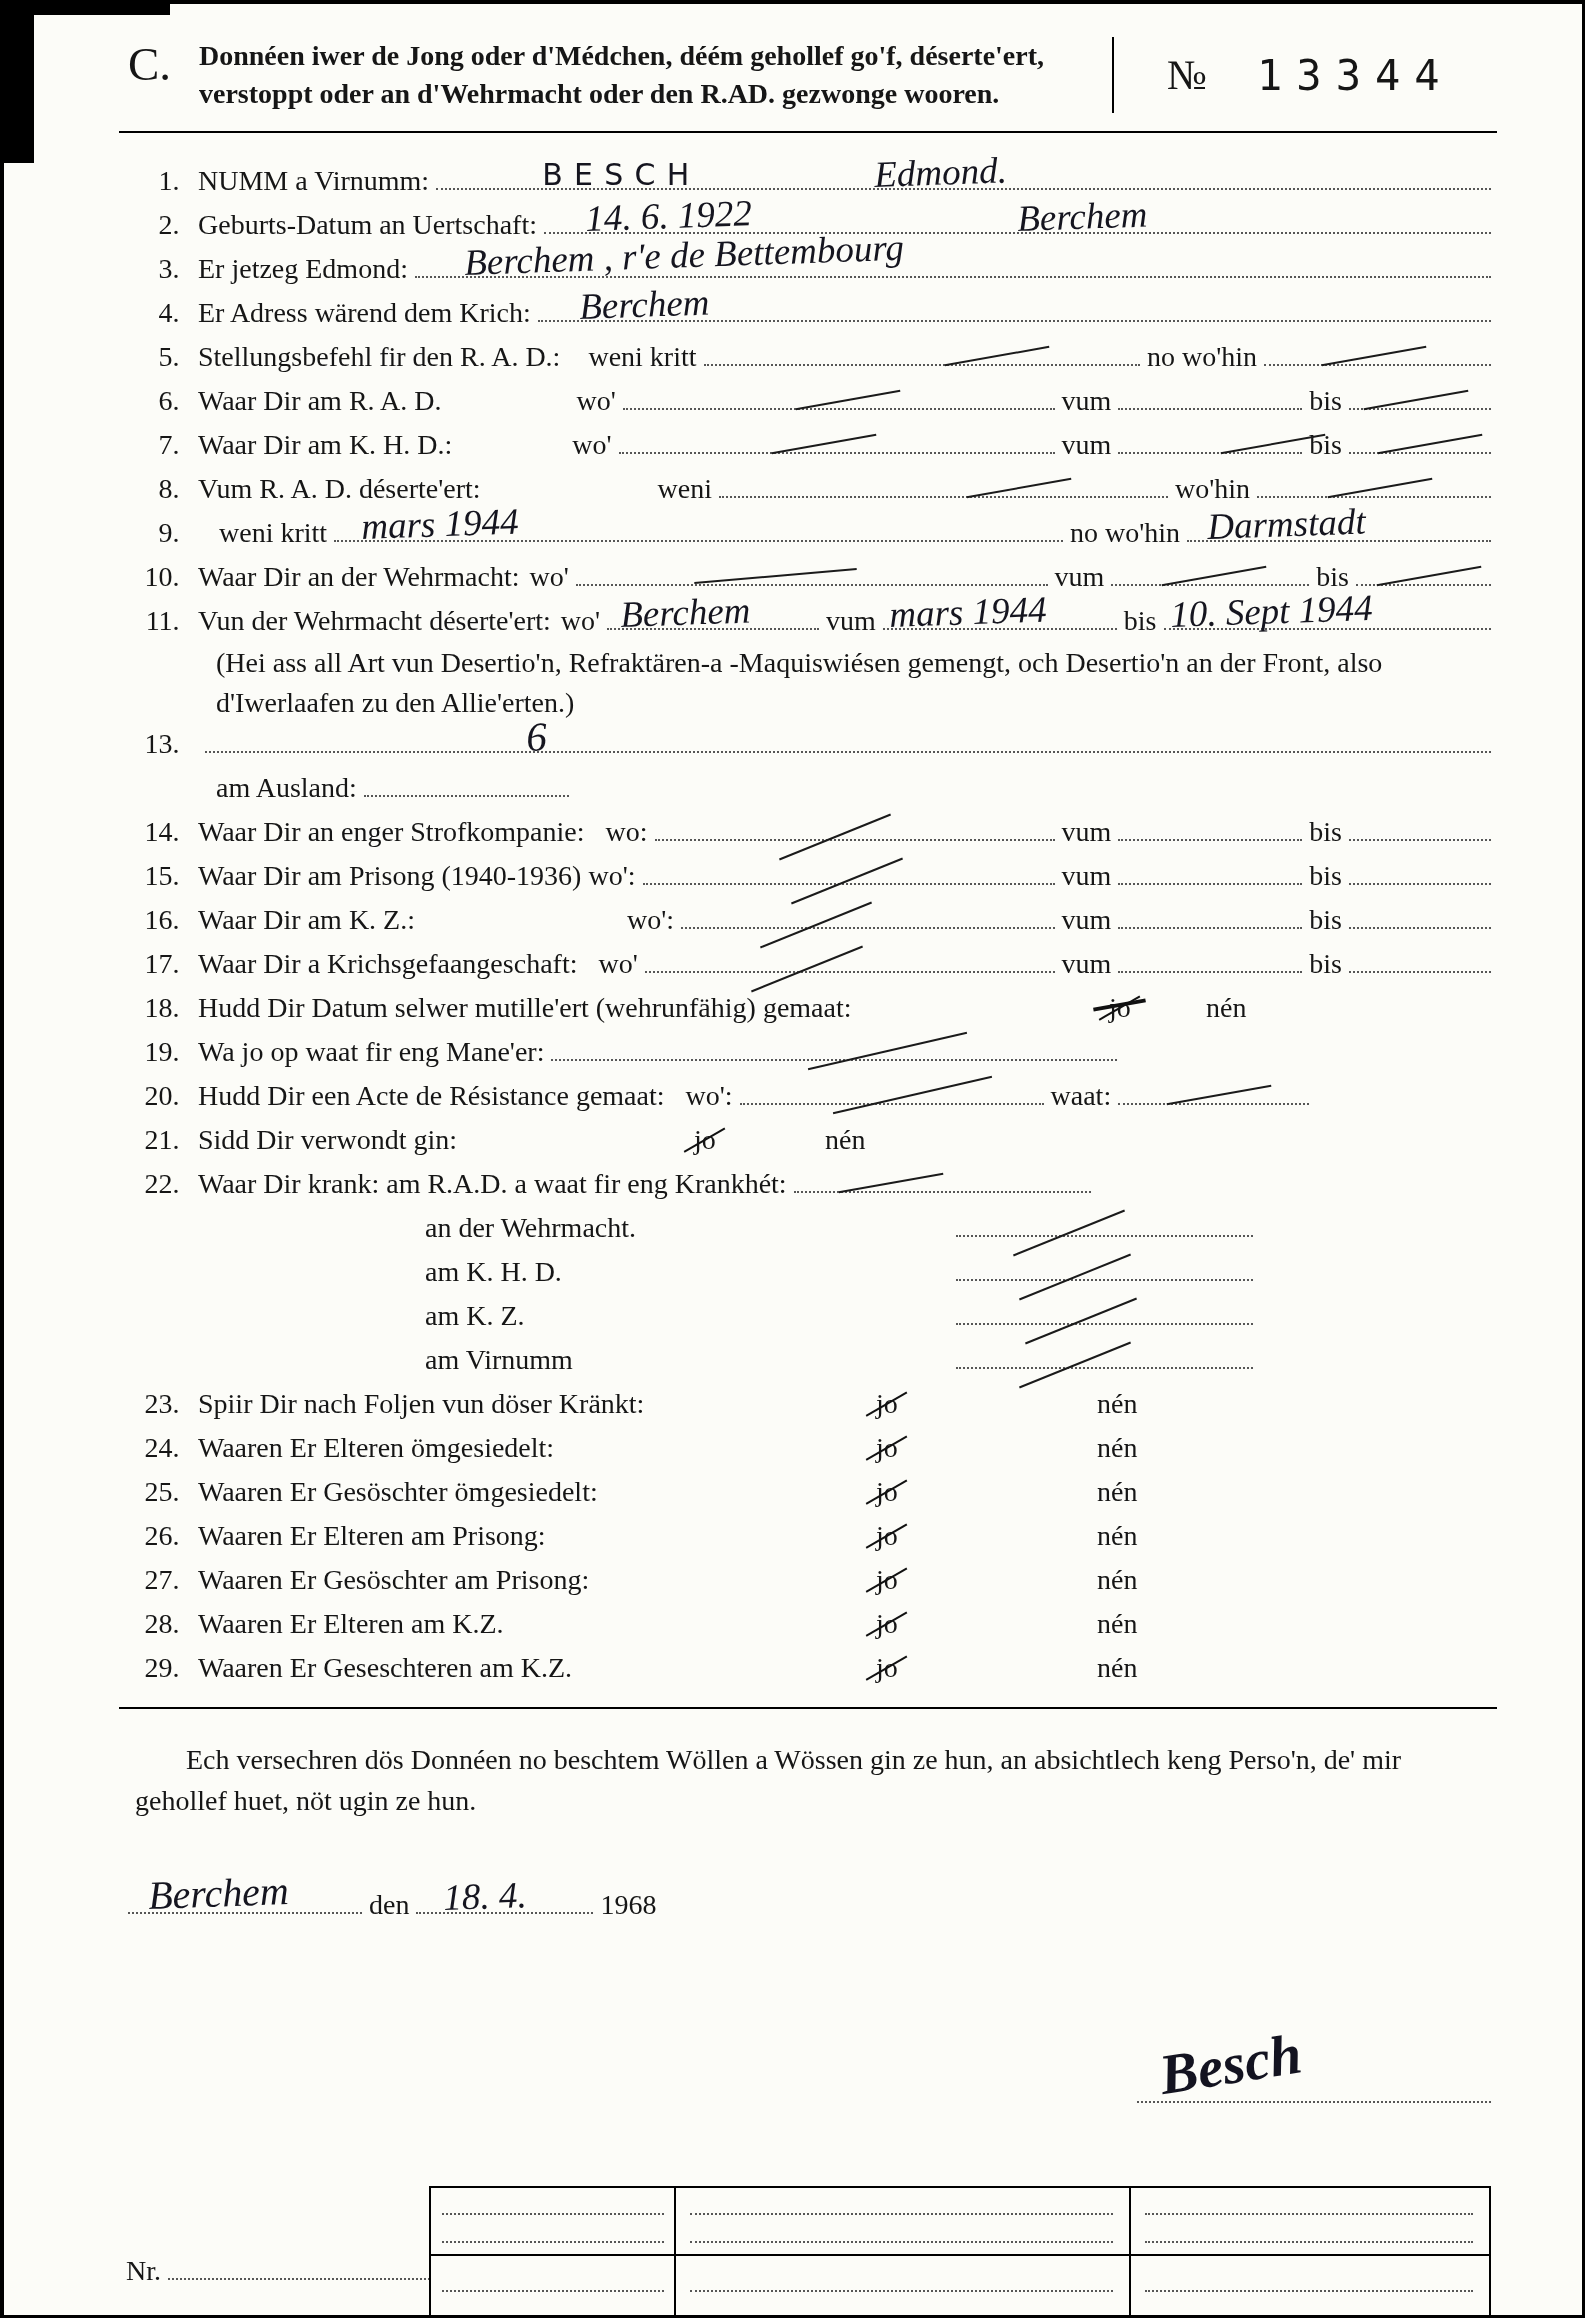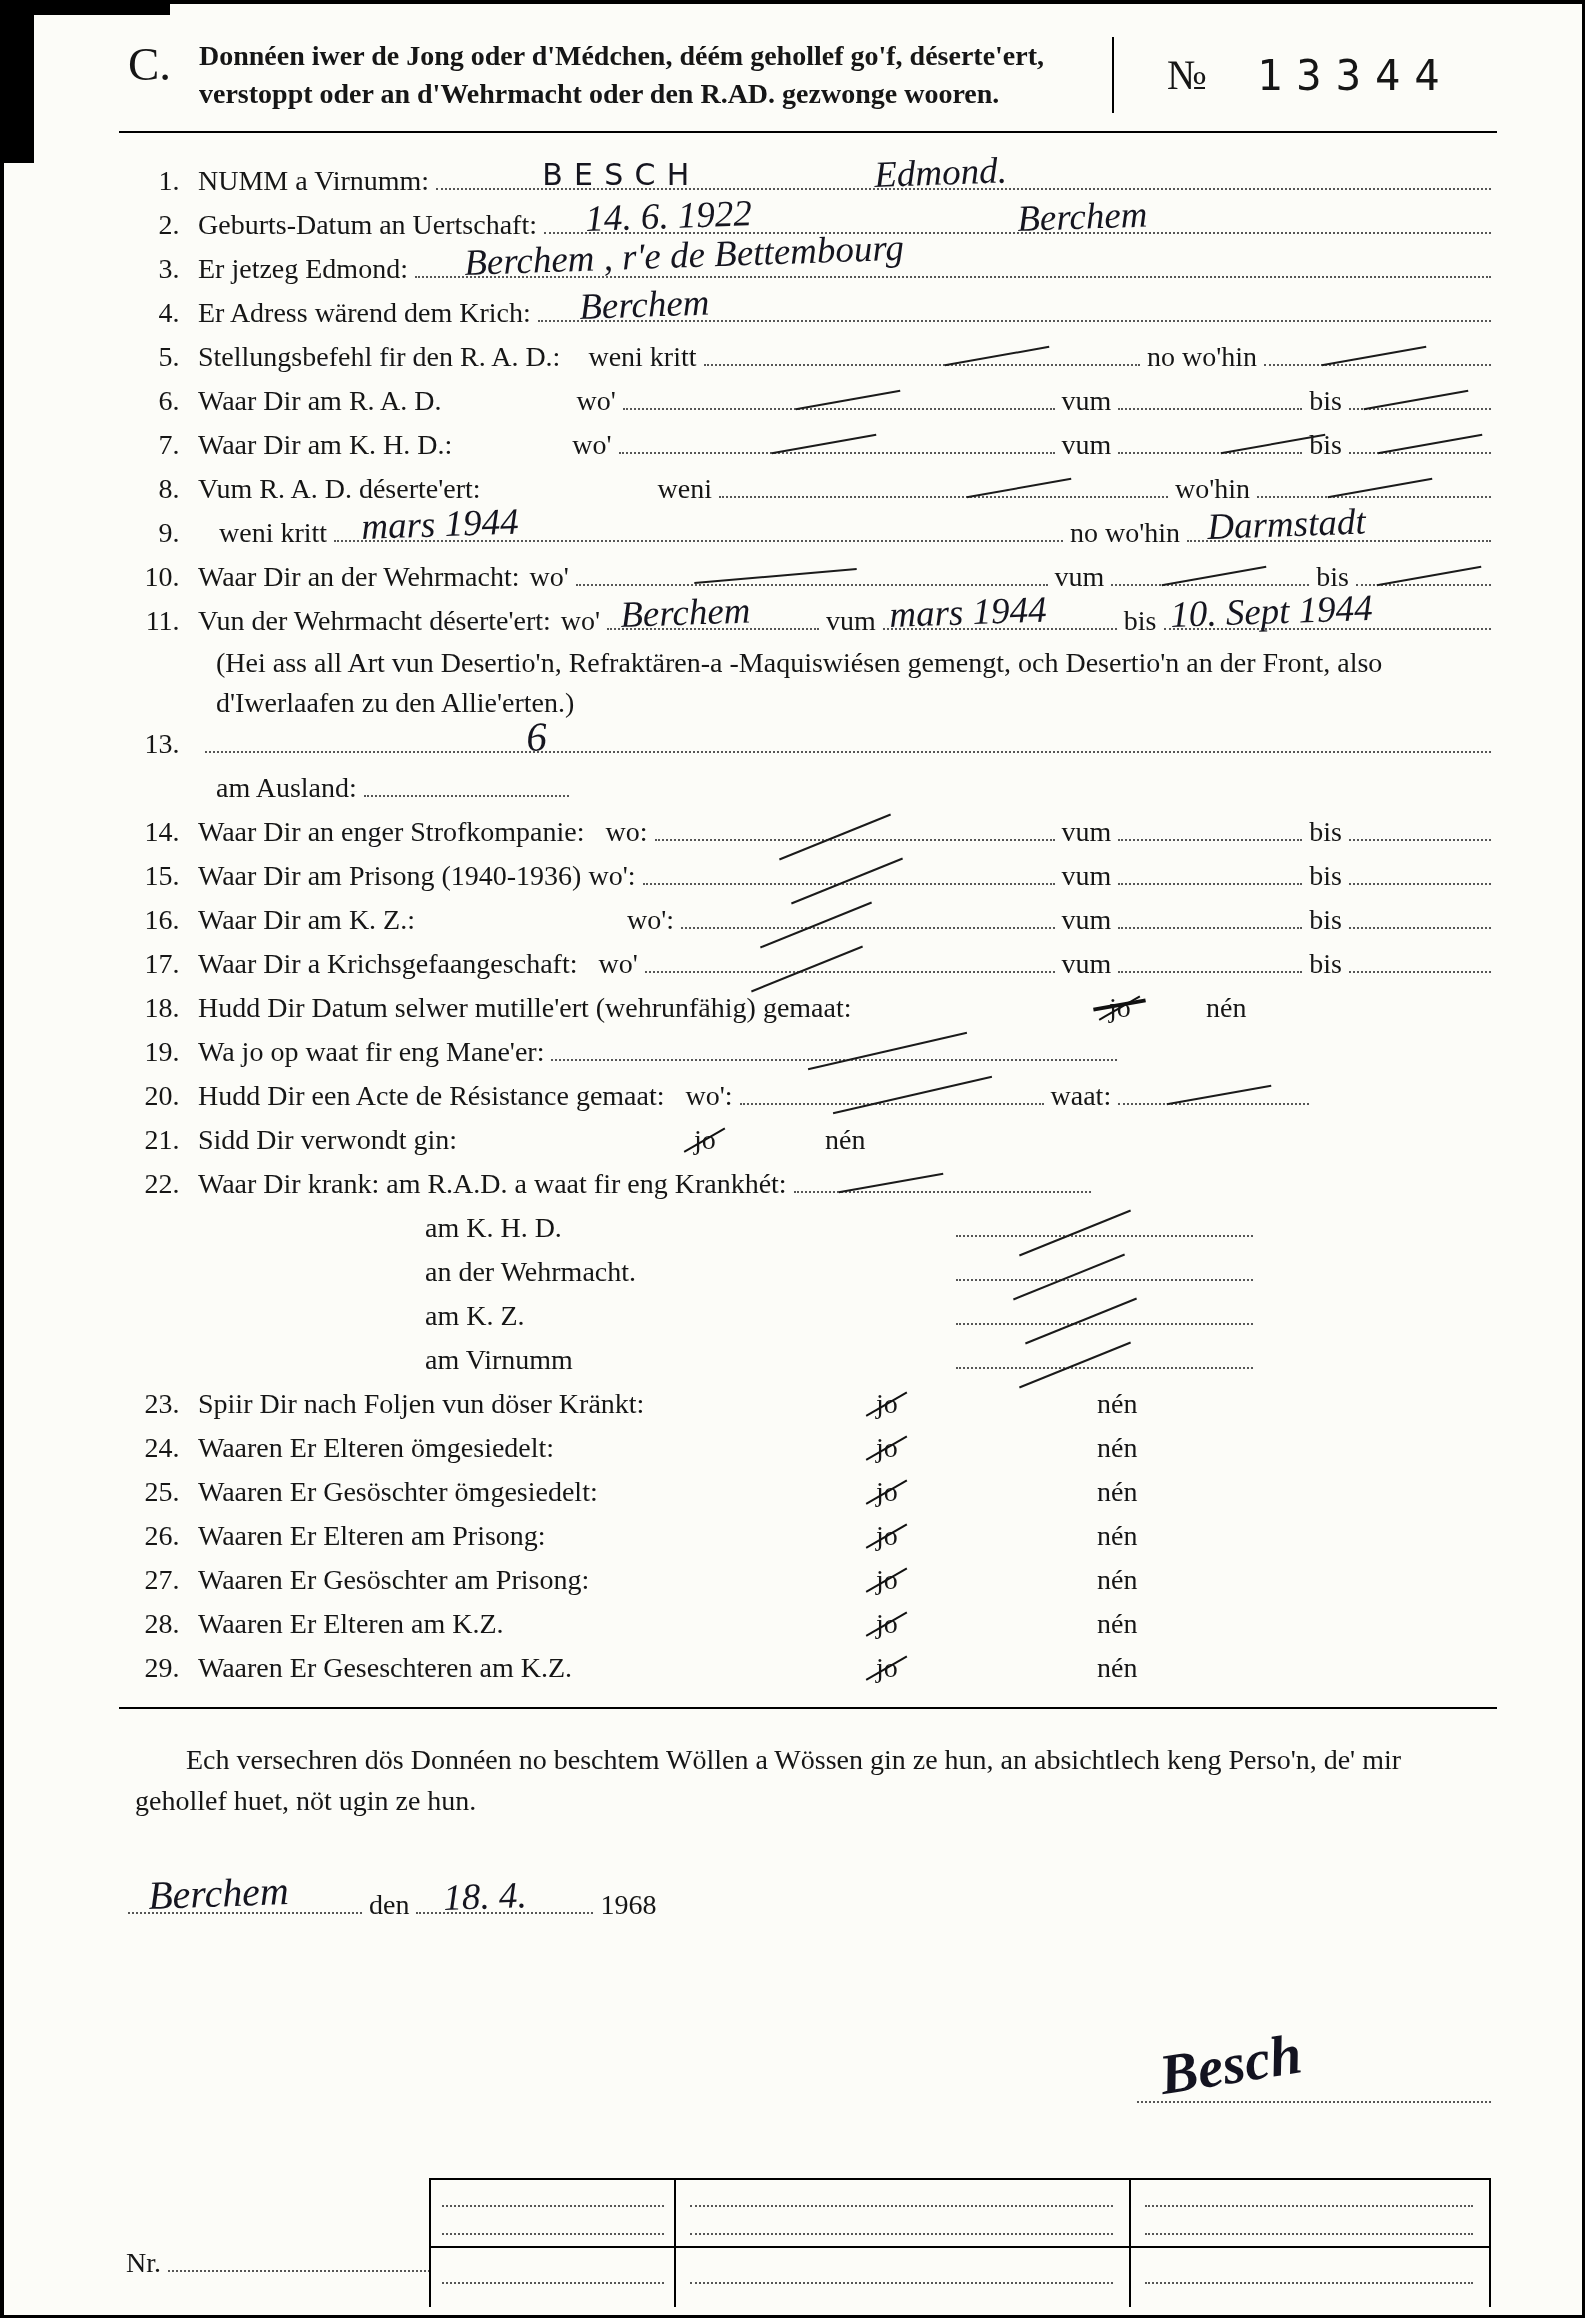--- a/index.html
+++ b/index.html
@@ -59,21 +59,21 @@
   
   .sep-rule { margin:15.6px 85px 0 115px; border-top:2.8px solid #000; }
   .declaration { margin:30px 85px 0 131px; line-height:41px; text-indent:51px; }
   .sign-line { display:flex; align-items:baseline; margin:65px 85px 0 117px; }
   .sign-line .dots { height:28px; }
   .sig-block { position:absolute; left:1133px; right:91px; top:2014px; height:85px; }
   .sig-dots { position:absolute; left:0; right:0; bottom:0; border-bottom:2.1px dotted #565656; height:0; }
   .sig { position:absolute; left:28px; bottom:-4.2px; font-size:57px; font-weight:bold; font-style:italic;
          transform:rotate(-9deg); transform-origin:left bottom; white-space:nowrap; color:#131320; }
 
-  .bottom-area { position:absolute; left:0; right:0; bottom:8px; height:129px; }
+  .bottom-area { position:absolute; left:0; right:0; bottom:0; height:129px; }
   .nr-line { position:absolute; left:122px; bottom:28px; display:flex; align-items:baseline; }
   .nr-line .dots { width:262px; }
   .grid-box { position:absolute; left:425px; right:91px; top:0; bottom:0;
         border:2.1px solid #000; border-bottom:none; }
   .vline { position:absolute; top:0; bottom:0; width:2.1px; background:#000; }
   .hline { position:absolute; left:0; right:0; height:2.1px; background:#000; }
   .cell-dots { position:absolute; height:0; border-top:2.1px dotted #565656; }
 </style>
 </head>
 <body>
@@ -346,31 +346,31 @@
     <div class="row">
       <span class="num">22.</span>
       <span class="lbl">Waar Dir krank: am R.A.D. a waat fir eng Krankhét:</span>
       <span class="dots" style="width:297px">
           <i class="strike" style="left:15%"></i>
         </span>
     </div>
     <div class="row">
       <span class="num"></span>
       <span class="gap" style="width:227px"></span>
+      <span class="lbl" style="flex:0 0 524px">an der Wehrmacht.</span>
+      <span class="dots" style="width:297px">
+          <i class="strike steep" style="left:18%"></i>
+        </span>
+    </div>
+    <div class="row">
+      <span class="num"></span>
+      <span class="gap" style="width:227px"></span>
       <span class="lbl" style="flex:0 0 524px">am K. H. D.</span>
       <span class="dots" style="width:297px">
           <i class="strike steep" style="left:20%"></i>
-        </span>
-    </div>
-    <div class="row">
-      <span class="num"></span>
-      <span class="gap" style="width:227px"></span>
-      <span class="lbl" style="flex:0 0 524px">an der Wehrmacht.</span>
-      <span class="dots" style="width:297px">
-          <i class="strike steep" style="left:18%"></i>
         </span>
     </div>
     <div class="row">
       <span class="num"></span>
       <span class="gap" style="width:227px"></span>
       <span class="lbl" style="flex:0 0 524px">am K. Z.</span>
       <span class="dots" style="width:297px">
           <i class="strike steep" style="left:22%"></i>
         </span>
     </div>

